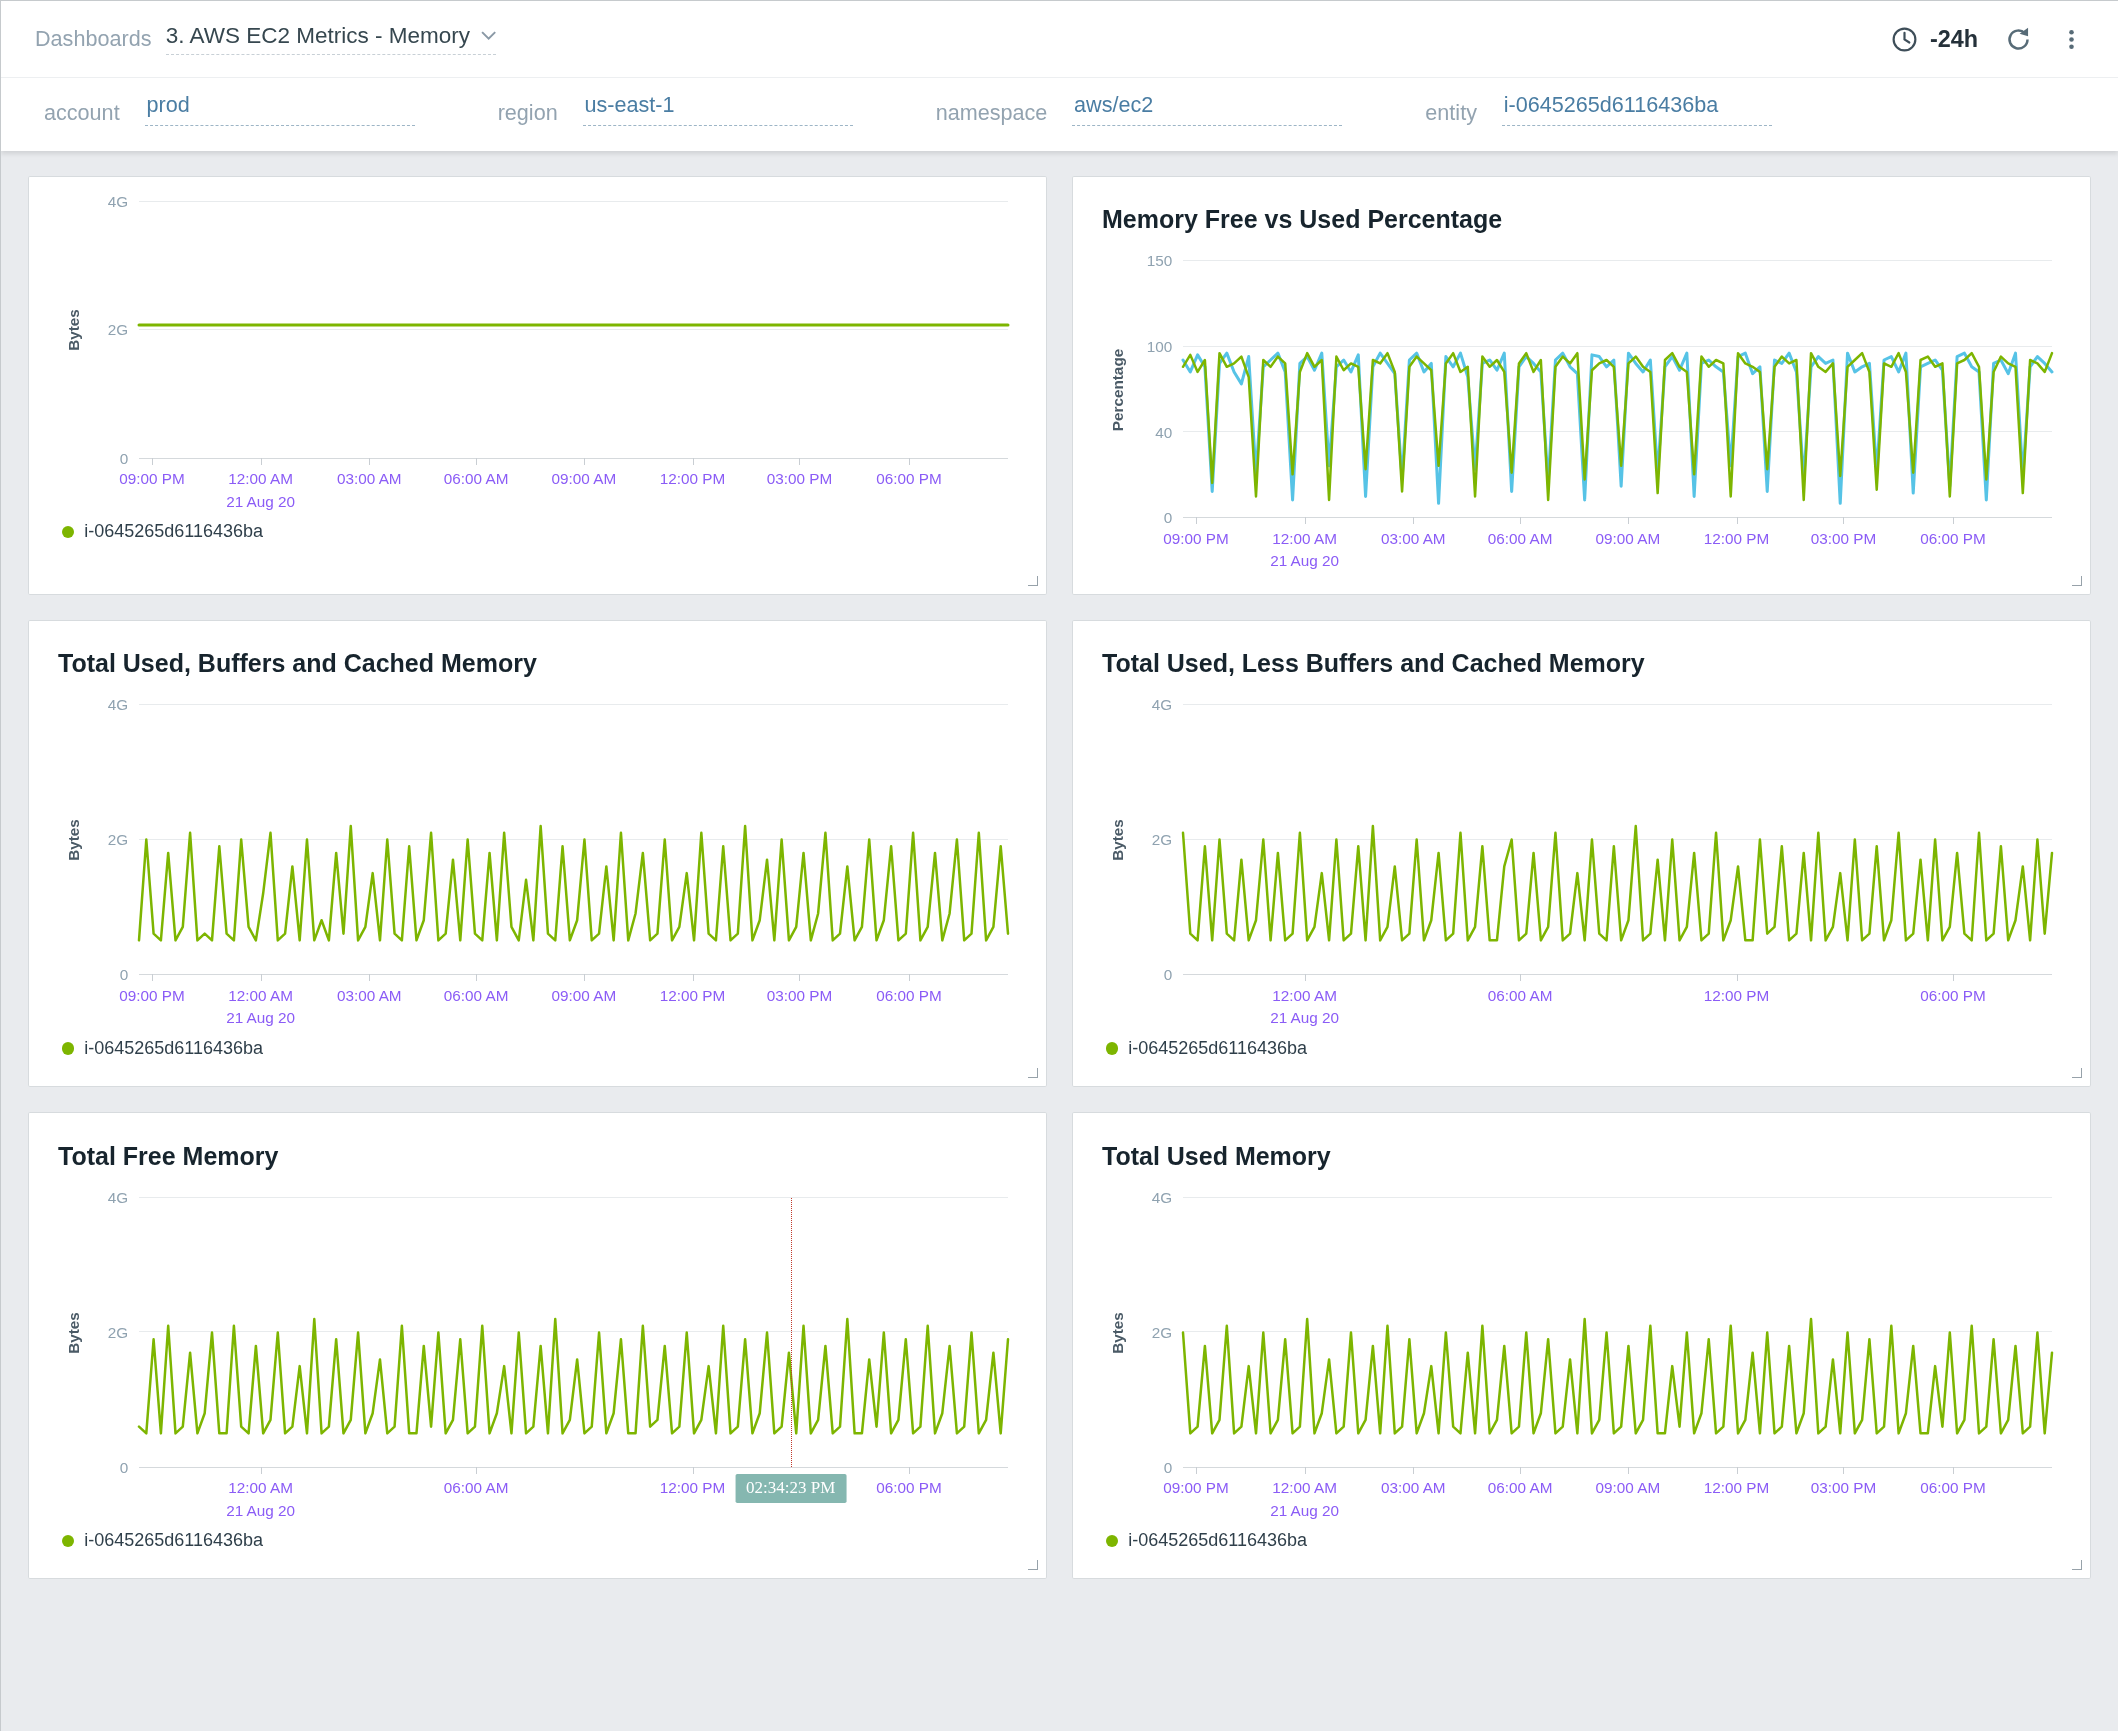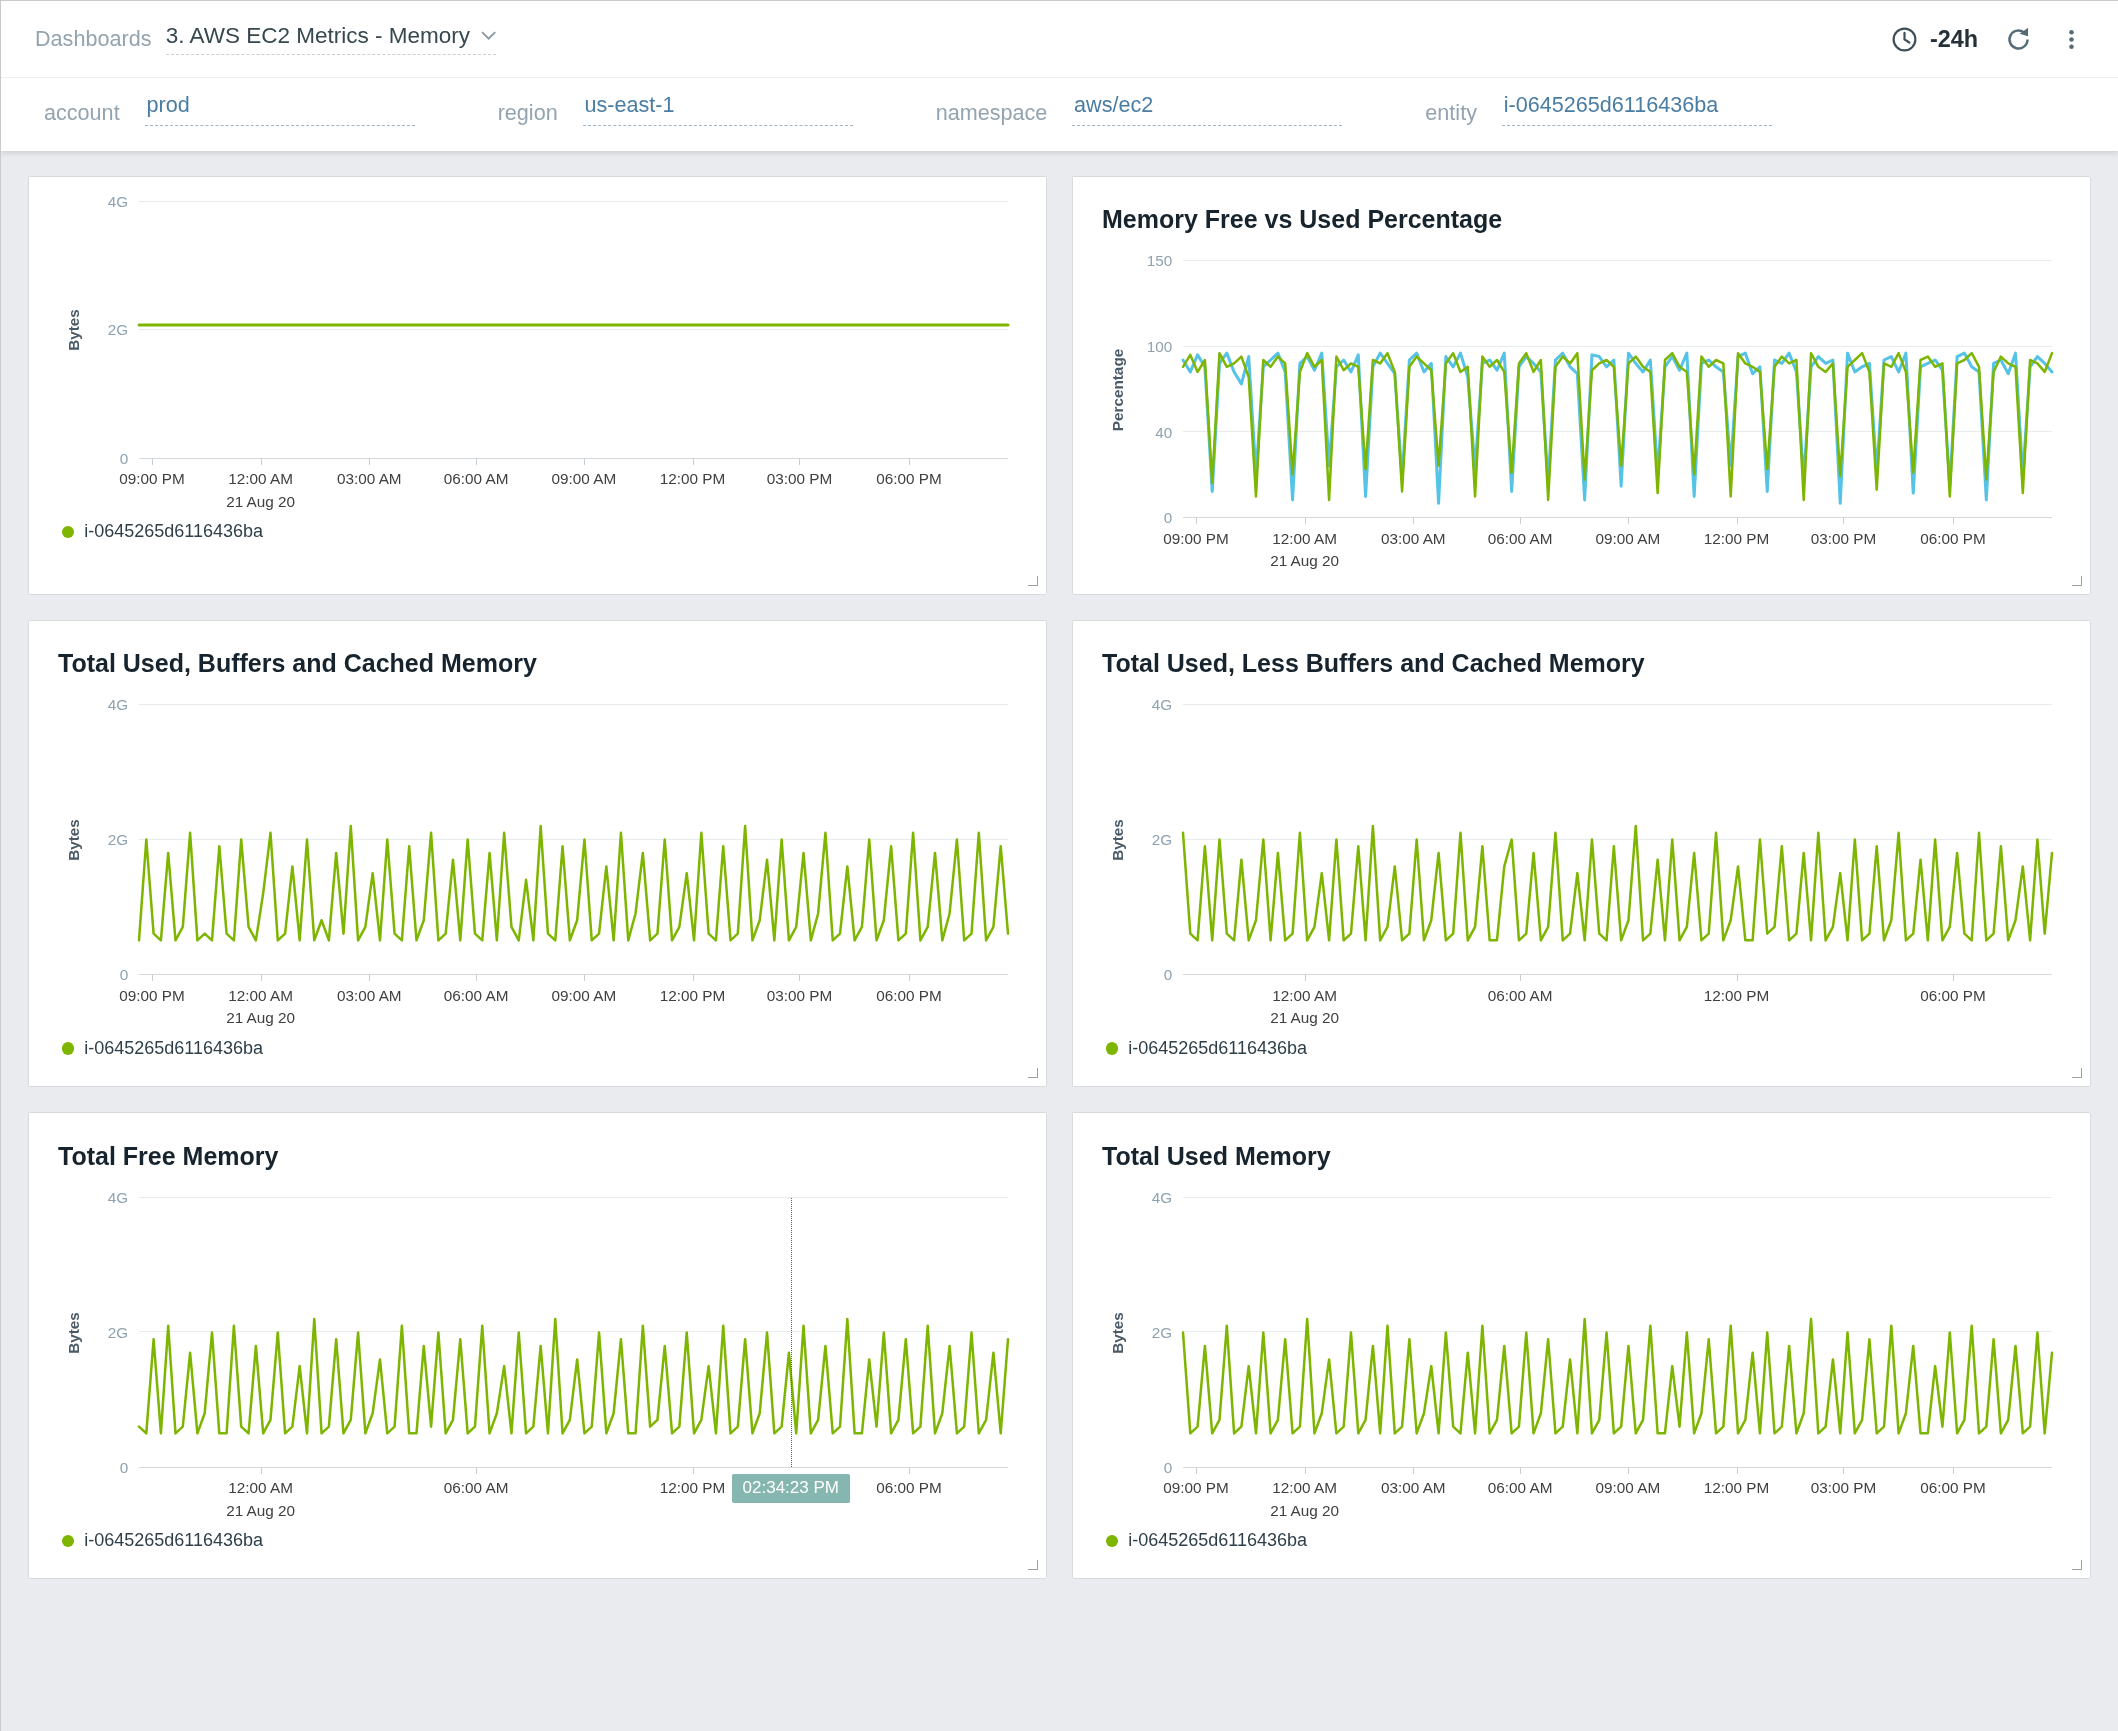--- a/index.html
+++ b/index.html
@@ -65,21 +65,21 @@
   .y-axis { width: 49px; position: relative; flex: none; }
   .ytick {
     position: absolute; right: 10.8px; font-size: 15.3px; color: #8fa2b0;
   }
   .plot { flex: 1; position: relative; border-bottom: 0.9px solid #d5d9dc; margin-right: 9px; }
   .gridline { position: absolute; left: 0; right: 0; border-top: 0.9px solid #e8ebed; }
   .series-svg { position: absolute; left: 0; top: 0; width: 100%; height: 100%; overflow: visible; }
   .xtickmark { position: absolute; top: 100%; height: 7.2px; border-left: 0.9px solid #c9ced3; }
   .xtick {
     position: absolute; top: calc(100% + 10.8px); transform: translateX(-50%);
-    text-align: center; font-size: 15.3px; color: #404040; line-height: 1.45; white-space: nowrap;
+    text-align: center; font-size: 15.3px; color: #8b5cf6; line-height: 1.45; white-space: nowrap;
   }
   .crosshair-line {
     position: absolute; top: 0; bottom: 0; border-left: 1.8px dotted #c0392b; z-index: 2;
   }
   .crosshair-tip {
     position: absolute; top: calc(100% + 7.2px); transform: translateX(-50%);
     background: #85b7b0; color: #fff; font-size: 17px; padding: 4.5px 10.8px;
     border-radius: 1.8px; white-space: nowrap; z-index: 3;
   }
   .legend { display: flex; gap: 40px; align-items: center; padding: 1.8px 0 12.6px 3.6px; }
@@ -397,21 +397,21 @@
               <div>12:00 PM</div>
             </div>
             <div class="xtickmark" style="left: 88.6%;"></div>
             <div class="xtick" style="left: 88.6%;">
               <div>06:00 PM</div>
             </div>
             <svg class="series-svg" viewBox="0 0 1000 1000" preserveAspectRatio="none">
               <polyline points="0.0,850.0 8.4,875.0 16.8,525.0 25.2,875.0 33.6,475.0 42.0,875.0 50.4,850.0 58.8,575.0 67.2,875.0 75.6,800.0 84.0,500.0 92.4,875.0 100.8,875.0 109.2,475.0 117.6,850.0 126.1,875.0 134.5,550.0 142.9,875.0 151.3,825.0 159.7,500.0 168.1,875.0 176.5,850.0 184.9,625.0 193.3,875.0 201.7,450.0 210.1,875.0 218.5,850.0 226.9,525.0 235.3,875.0 243.7,825.0 252.1,500.0 260.5,875.0 268.9,800.0 277.3,600.0 285.7,875.0 294.1,850.0 302.5,475.0 310.9,875.0 319.3,875.0 327.7,550.0 336.1,850.0 344.5,500.0 352.9,875.0 361.3,825.0 369.7,525.0 378.2,875.0 386.6,850.0 395.0,475.0 403.4,875.0 411.8,800.0 420.2,625.0 428.6,875.0 437.0,500.0 445.4,875.0 453.8,850.0 462.2,550.0 470.6,875.0 479.0,450.0 487.4,875.0 495.8,825.0 504.2,600.0 512.6,875.0 521.0,850.0 529.4,500.0 537.8,875.0 546.2,800.0 554.6,525.0 563.0,875.0 571.4,875.0 579.8,475.0 588.2,850.0 596.6,825.0 605.0,550.0 613.4,875.0 621.8,850.0 630.3,500.0 638.7,875.0 647.1,825.0 655.5,625.0 663.9,875.0 672.3,475.0 680.7,875.0 689.1,850.0 697.5,525.0 705.9,875.0 714.3,800.0 722.7,500.0 731.1,875.0 739.5,850.0 747.9,575.0 756.3,875.0 764.7,475.0 773.1,875.0 781.5,825.0 789.9,550.0 798.3,875.0 806.7,850.0 815.1,450.0 823.5,875.0 831.9,875.0 840.3,600.0 848.7,850.0 857.1,500.0 865.5,875.0 873.9,825.0 882.4,525.0 890.8,875.0 899.2,850.0 907.6,475.0 916.0,875.0 924.4,800.0 932.8,550.0 941.2,875.0 949.6,850.0 958.0,500.0 966.4,875.0 974.8,825.0 983.2,575.0 991.6,875.0 1000.0,525.0" fill="none" stroke="#7db500" stroke-width="2.5" stroke-linejoin="round" stroke-linecap="round" vector-effect="non-scaling-stroke"></polyline>
             </svg>
             <div class="crosshair-line" style="left: 75%; border-left-color: rgb(192, 57, 43);"></div>
-            <div class="crosshair-tip" style="left: 75%; background: rgb(133, 183, 176);">02:34:23 PM</div>
+            <div class="crosshair-tip" style="left: 75%; background: rgb(133, 183, 176); font-family: Liberation Serif, serif;">02:34:23 PM</div>
           </div>
       </div>
       <div class="legend">
           <div class="legend-item">
             <span class="legend-dot" style="background: rgb(125, 181, 0);"></span>
             <span class="legend-name">i-0645265d6116436ba</span>
           </div>
         </div>
       <div class="resize-handle"></div>
     </article>

